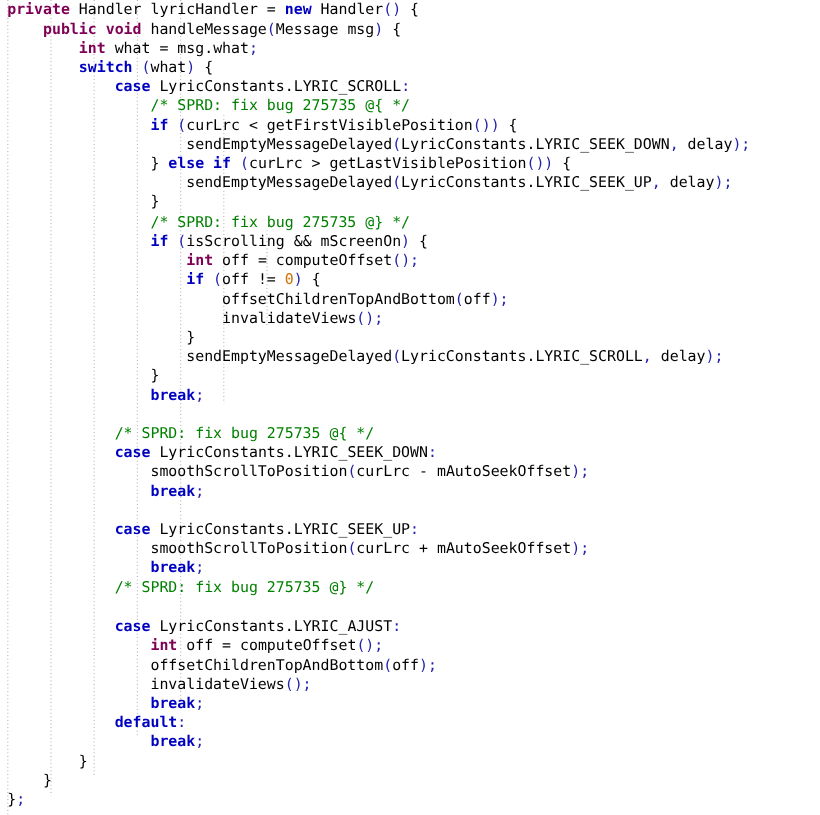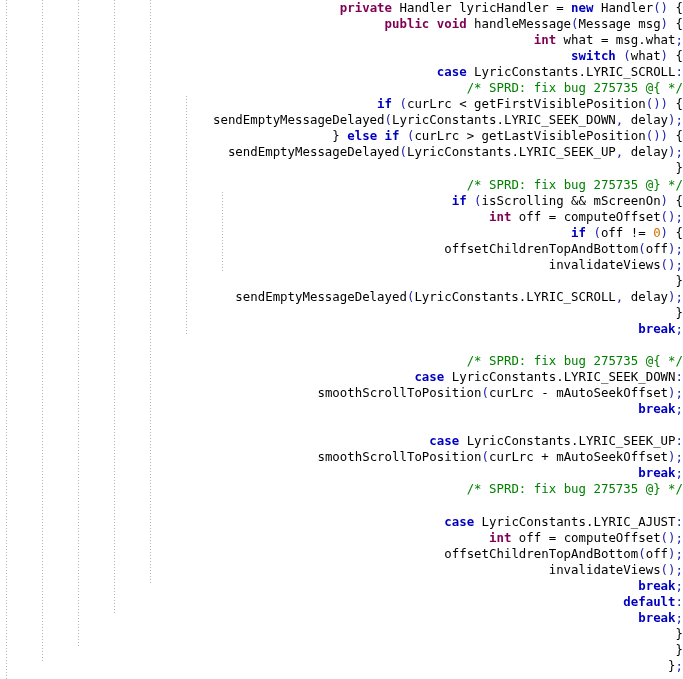--- a/index.html
+++ b/index.html
@@ -42,21 +42,20 @@
     position: relative;
     z-index: 1;
     margin: 0;
     padding: 0;
     font-family: "DejaVu Sans Mono", "Liberation Mono", monospace;
     font-size: 12.4px;
     line-height: 16.05px;
     white-space: pre;
     color: #000000;
     letter-spacing: 0px;
-    text-align: right;
     -webkit-font-smoothing: none;
   }
   .ln {
     display: block;
     height: 16.05px;
     padding-left: 6px;
   }
   .kw   { color: #7f0055; font-weight: bold; }   
   .kwb  { color: #0000c0; font-weight: bold; }   
   .cmt  { color: #008000; }                      

